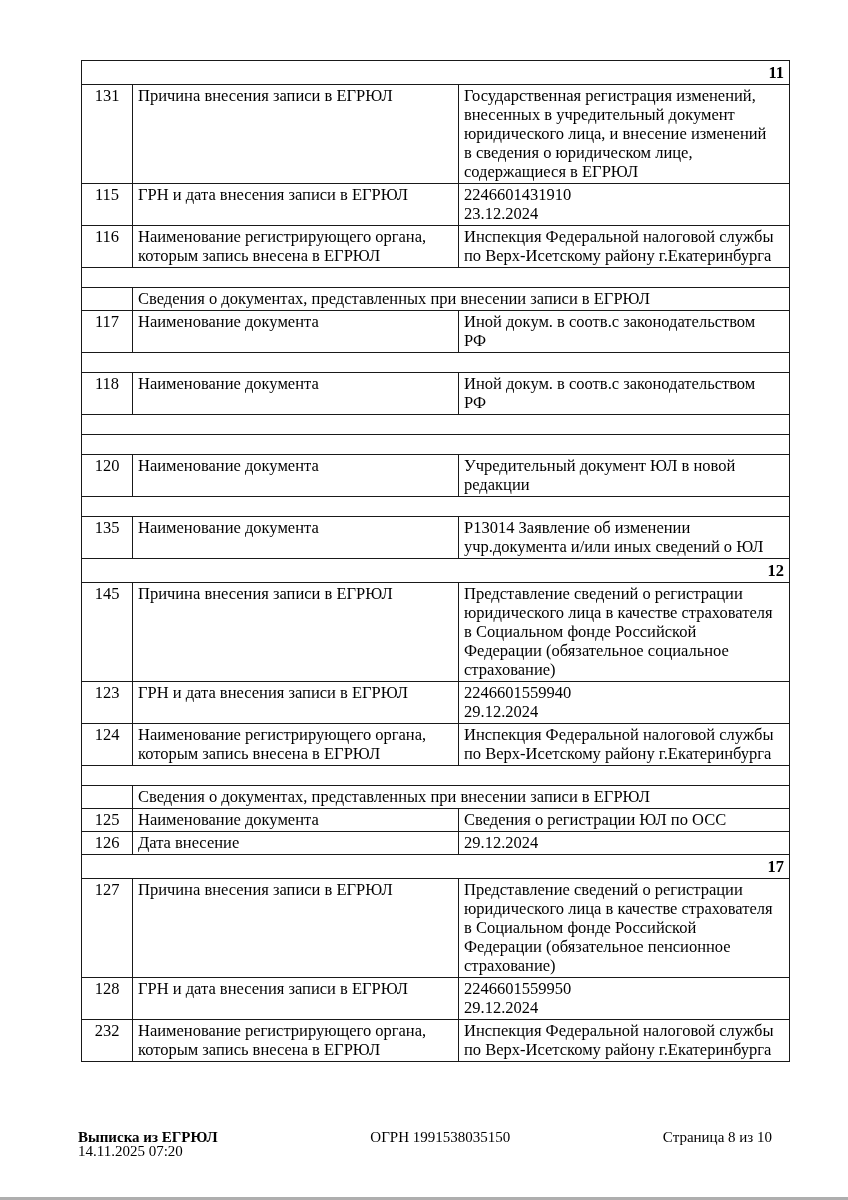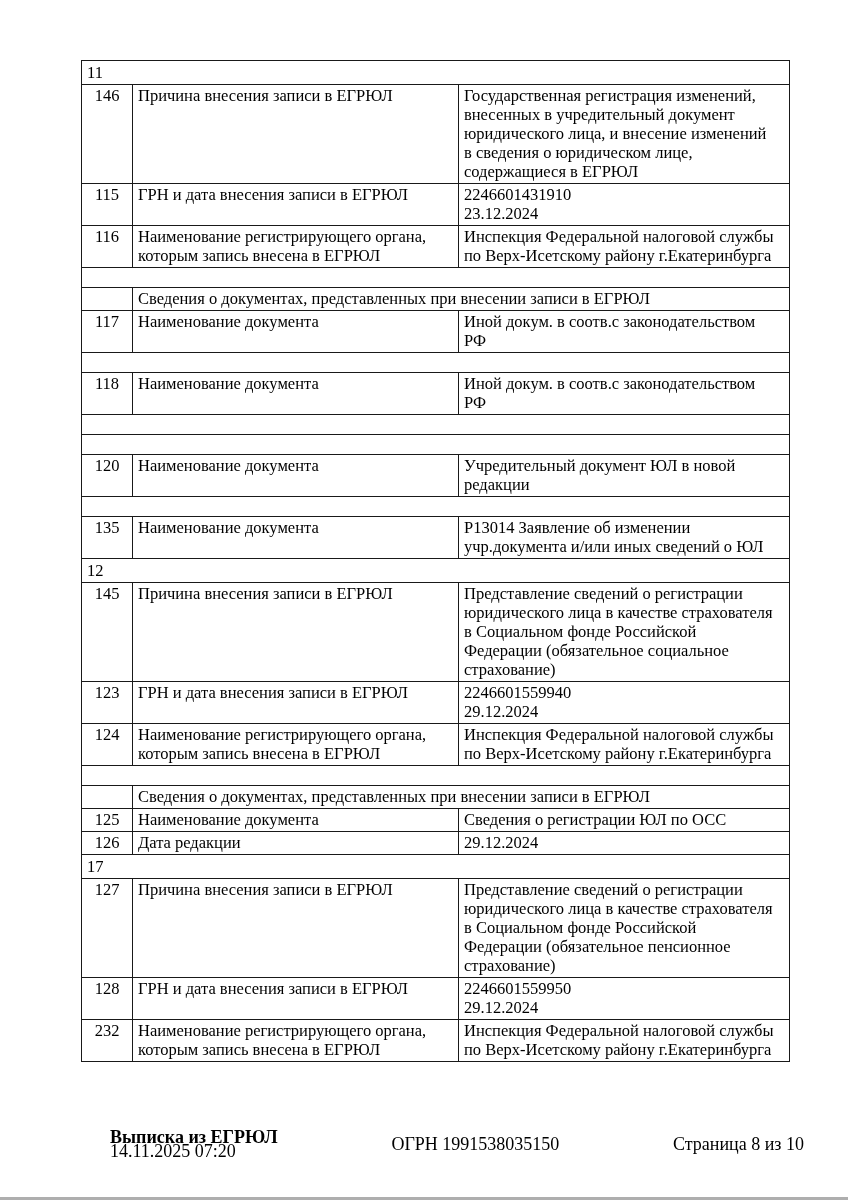--- a/index.html
+++ b/index.html
@@ -30,42 +30,41 @@
   }
   td.num {
     text-align: center;
     padding: 1px 2px;
   }
   td.name, td.val {
     white-space: pre-line;
     margin-top: 20px;
   }
   tr.section td {
-    text-align: left;
-    font-weight: normal;
+    text-align: right;
+    font-weight: bold;
     vertical-align: middle;
     height: 23px;
     padding: 0 5px;
   }
   tr.spacer td {
     height: 19px;
     padding: 0;
   }
   tr.subheader td.num { }
   .footer {
     position: absolute;
     left: 78px;
     top: 1130px;
     width: 694px;
     display: flex;
     justify-content: space-between;
-    align-items: center;
-    font-size: 18px;
+    align-items: flex-start;
+    font-size: 15px;
     line-height: 14px;
-    margin-left: 32px;
   }
   .footer .f-title { font-weight: bold; }
   .page-edge {
     position: absolute;
     left: 0; bottom: 0;
     width: 100%; height: 3px;
     background: #aeaeae;
   }
 </style>
 </head>
@@ -77,21 +76,21 @@
     <colgroup>
       <col style="width:51px">
         <col style="width:326px">
         <col style="width:331px">
     </colgroup>
     <tbody>
       <tr class="section">
         <td colspan="3">11</td>
       </tr>
       <tr>
-        <td class="num">146</td>
+        <td class="num">131</td>
         <td class="name">Причина внесения записи в ЕГРЮЛ</td>
         <td class="val">Государственная регистрация изменений,
 внесенных в учредительный документ
 юридического лица, и внесение изменений
 в сведения о юридическом лице,
 содержащиеся в ЕГРЮЛ</td>
       </tr>
       <tr>
         <td class="num">115</td>
         <td class="name">ГРН и дата внесения записи в ЕГРЮЛ</td>
@@ -180,21 +179,21 @@
         <td class="num"></td>
         <td colspan="2">Сведения о документах, представленных при внесении записи в ЕГРЮЛ</td>
       </tr>
       <tr>
         <td class="num">125</td>
         <td class="name">Наименование документа</td>
         <td class="val">Сведения о регистрации ЮЛ по ОСС</td>
       </tr>
       <tr>
         <td class="num">126</td>
-        <td class="name">Дата редакции</td>
+        <td class="name">Дата внесение</td>
         <td class="val">29.12.2024</td>
       </tr>
       <tr class="section">
         <td colspan="3">17</td>
       </tr>
       <tr>
         <td class="num">127</td>
         <td class="name">Причина внесения записи в ЕГРЮЛ</td>
         <td class="val">Представление сведений о регистрации
 юридического лица в качестве страхователя

